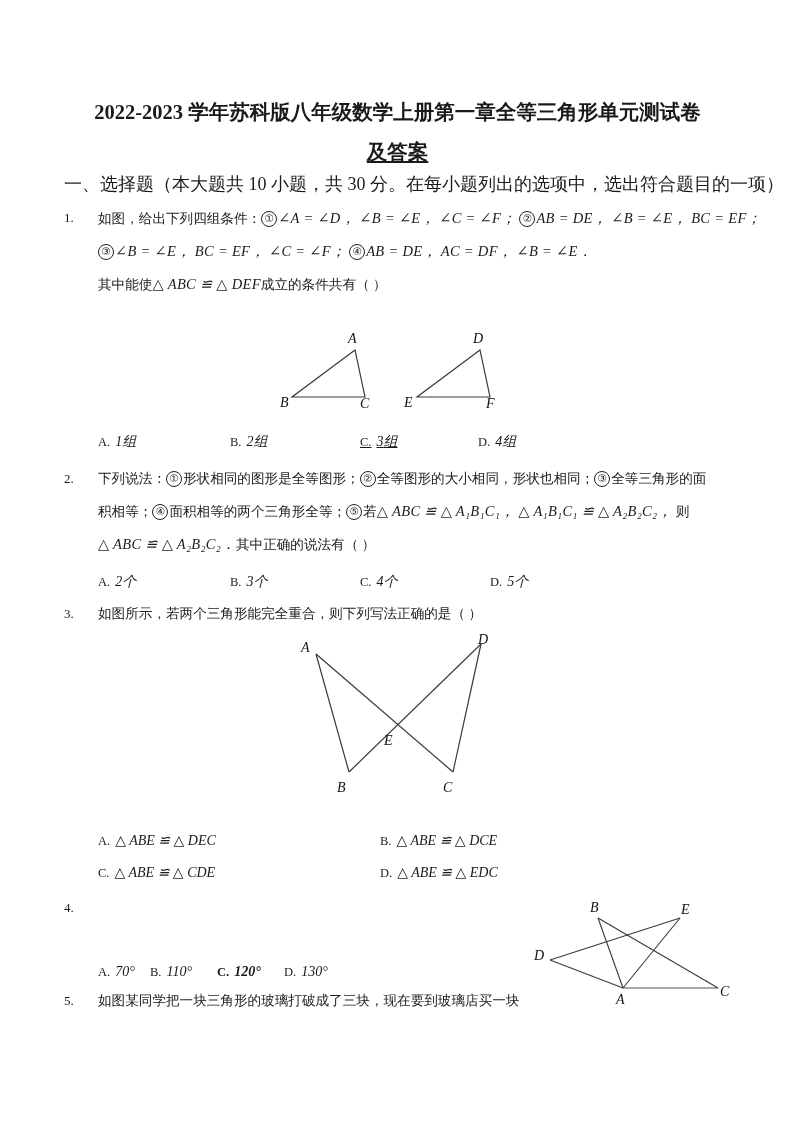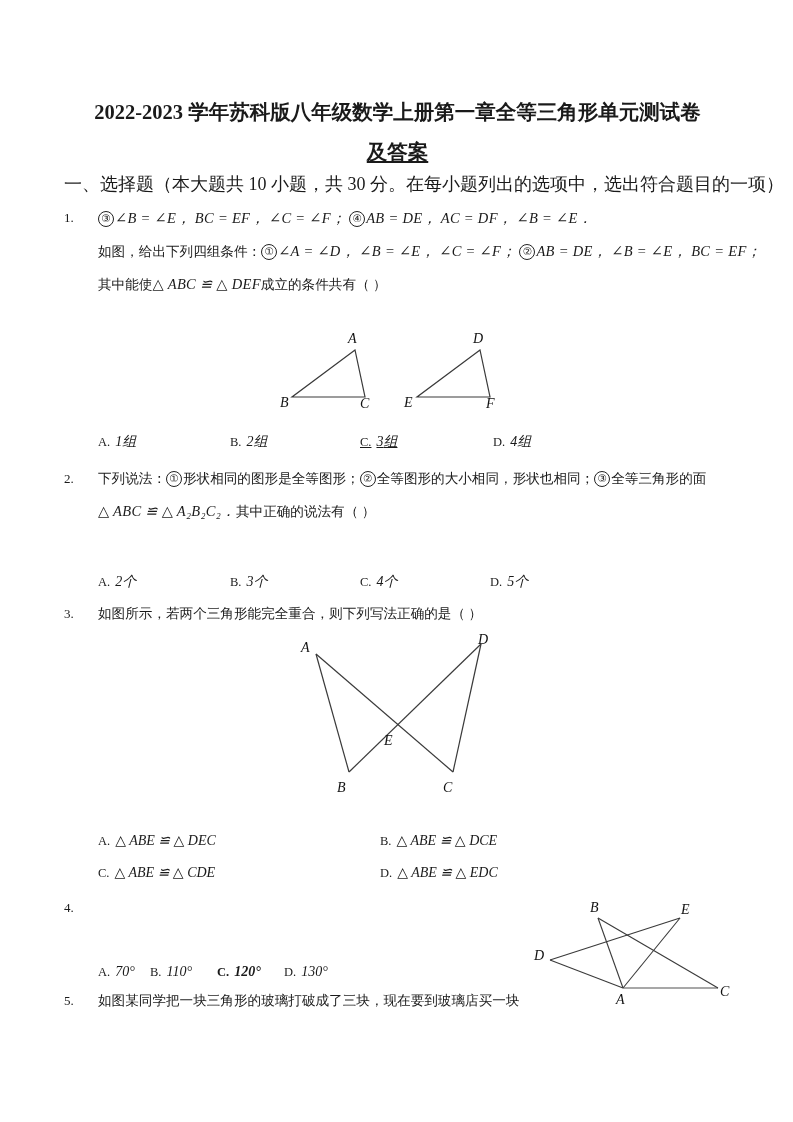--- a/index.html
+++ b/index.html
@@ -122,26 +122,26 @@
   <div class="doc-title">
     <span class="tline">2022-2023 学年苏科版八年级数学上册第一章全等三角形单元测试卷</span>
     <span class="tline2">及答案</span>
   </div>
 
   <div class="section-head">一、选择题（本大题共 10 小题，共 30 分。在每小题列出的选项中，选出符合题目的一项）</div>
 
   <div class="qnum" style="left:64px; top:202px;">1.</div>
   <div class="q" style="left:98px; top:202px; width:645px;">
     <div class="qline">
+      <span>如图，给出下列四组条件：</span><span class="circ">①</span><span class="mi">∠A = ∠D， ∠B = ∠E， ∠C = ∠F；</span>
+      <span class="circ">②</span><span class="mi">AB = DE， ∠B = ∠E， BC = EF；</span>
+    </div>
+    <div class="qline">
       <span class="circ">③</span><span class="mi">∠B = ∠E， BC = EF， ∠C = ∠F；</span>
       <span class="circ">④</span><span class="mi">AB = DE， AC = DF， ∠B = ∠E．</span>
-    </div>
-    <div class="qline">
-      <span>如图，给出下列四组条件：</span><span class="circ">①</span><span class="mi">∠A = ∠D， ∠B = ∠E， ∠C = ∠F；</span>
-      <span class="circ">②</span><span class="mi">AB = DE， ∠B = ∠E， BC = EF；</span>
     </div>
     <div class="qline">
       <span>其中能使</span><span class="mi">△ ABC ≌ △ DEF</span><span>成立的条件共有（          ）</span>
     </div>
   </div>
 
   <div class="fig" style="left:280px; top:325px;">
     <svg width="250" height="90" viewBox="0 0 250 90">
 
       <polygon points="75,25 12,72 85,72" fill="none" stroke="#3a3a3a" stroke-width="1.2"></polygon>
@@ -159,29 +159,34 @@
   <div class="opts" style="left:98px; top:427px;">
     <div class="opt" style="left:0px;">
       <span class="optlab">A.</span><span class="optval">1</span><span class="optval cn" style="margin-left:0">组</span>
     </div>
     <div class="opt" style="left:132px;">
       <span class="optlab">B.</span><span class="optval">2</span><span class="optval cn" style="margin-left:0">组</span>
     </div>
     <div class="opt" style="left:262px;text-decoration:underline;">
       <span class="optlab">C.</span><span class="optval">3</span><span class="optval cn" style="margin-left:0">组</span>
     </div>
-    <div class="opt" style="left:395px;text-align:center;">
+    <div class="opt" style="left:380px;text-align:center;">
       <span class="optlab">D.</span><span class="optval">4</span><span class="optval cn" style="margin-left:0">组</span>
     </div>
   </div>
 
   <div class="qnum" style="left:64px; top:463px;">2.</div>
   <div class="q" style="left:98px; top:463px; width:645px;">
     <div class="qline">
       <span>下列说法：</span><span class="circ">①</span><span>形状相同的图形是全等图形；</span><span class="circ">②</span><span>全等图形的大小相同，形状也相同；</span><span class="circ">③</span><span>全等三角形的面</span>
+    </div>
+    <div class="qline">
+      <span>积相等；</span><span class="circ">④</span><span>面积相等的两个三角形全等；</span><span class="circ">⑤</span><span>若</span><span class="mi">△ ABC ≌ △ A₁B₁C₁，</span>
+      <span class="mi">△ A₁B₁C₁ ≌ △ A₂B₂C₂，</span>
+      <span>则</span>
     </div>
     <div class="qline">
       <span class="mi">△ ABC ≌ △ A₂B₂C₂．</span><span>其中正确的说法有（          ）</span>
     </div>
   </div>
 
   <div class="opts" style="left:98px; top:567px;">
     <div class="opt" style="left:0px;">
       <span class="optlab">A.</span><span class="optval">2</span><span class="optval cn" style="margin-left:0">个</span>
     </div>

